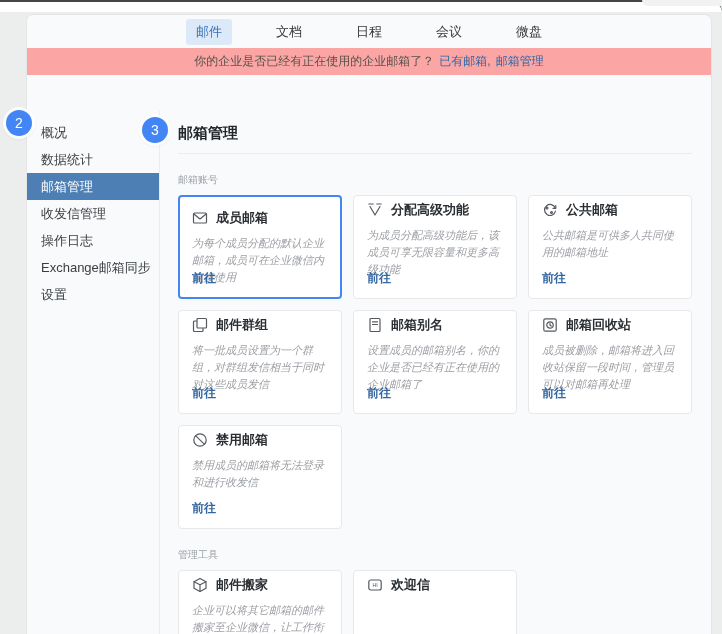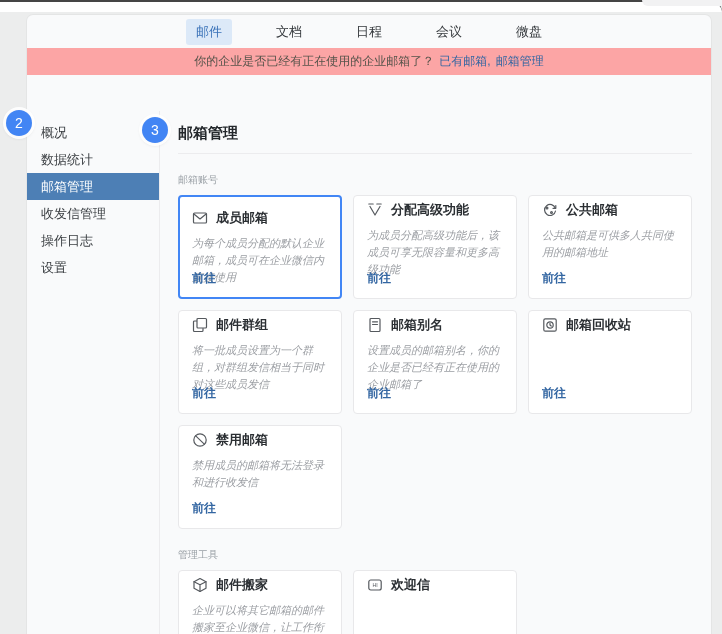--- a/index.html
+++ b/index.html
@@ -91,20 +91,21 @@
   </div>
 
   <div class="content">
 
     <div class="sidebar">
       <div class="side-item">概况</div>
       <div class="side-item">数据统计</div>
       <div class="side-item active">邮箱管理</div>
       <div class="side-item">收发信管理</div>
       <div class="side-item">操作日志</div>
+      <div class="side-item">Exchange邮箱同步</div>
       <div class="side-item">设置</div>
     </div>
 
     <div class="main">
       <div class="page-title">邮箱管理</div>
       <hr class="title-divider">
 
       <div class="section-label">邮箱账号</div>
 
       <div class="grid">
@@ -185,20 +186,21 @@
           <div class="card-head">
             <span class="icon">
               <svg viewBox="0 0 16 16">
                   <rect x="1.8" y="1.8" width="12.4" height="12.4" rx="1.5"></rect>
                   <circle cx="8" cy="8" r="3.2"></circle>
                   <path d="M8 6.4V8l1.2 1"></path>
                 </svg>
             </span>
             <span class="card-title">邮箱回收站</span>
           </div>
+          <div class="card-desc">成员被删除，邮箱将进入回收站保留一段时间，管理员可以对邮箱再处理</div>
           <a class="go">前往</a>
         </div>
 
         <div class="card">
           <div class="card-head">
             <span class="icon">
               <svg viewBox="0 0 16 16">
                   <circle cx="8" cy="8" r="6.2"></circle>
                   <path d="M3.7 3.9l8.6 8.2"></path>
                 </svg>

